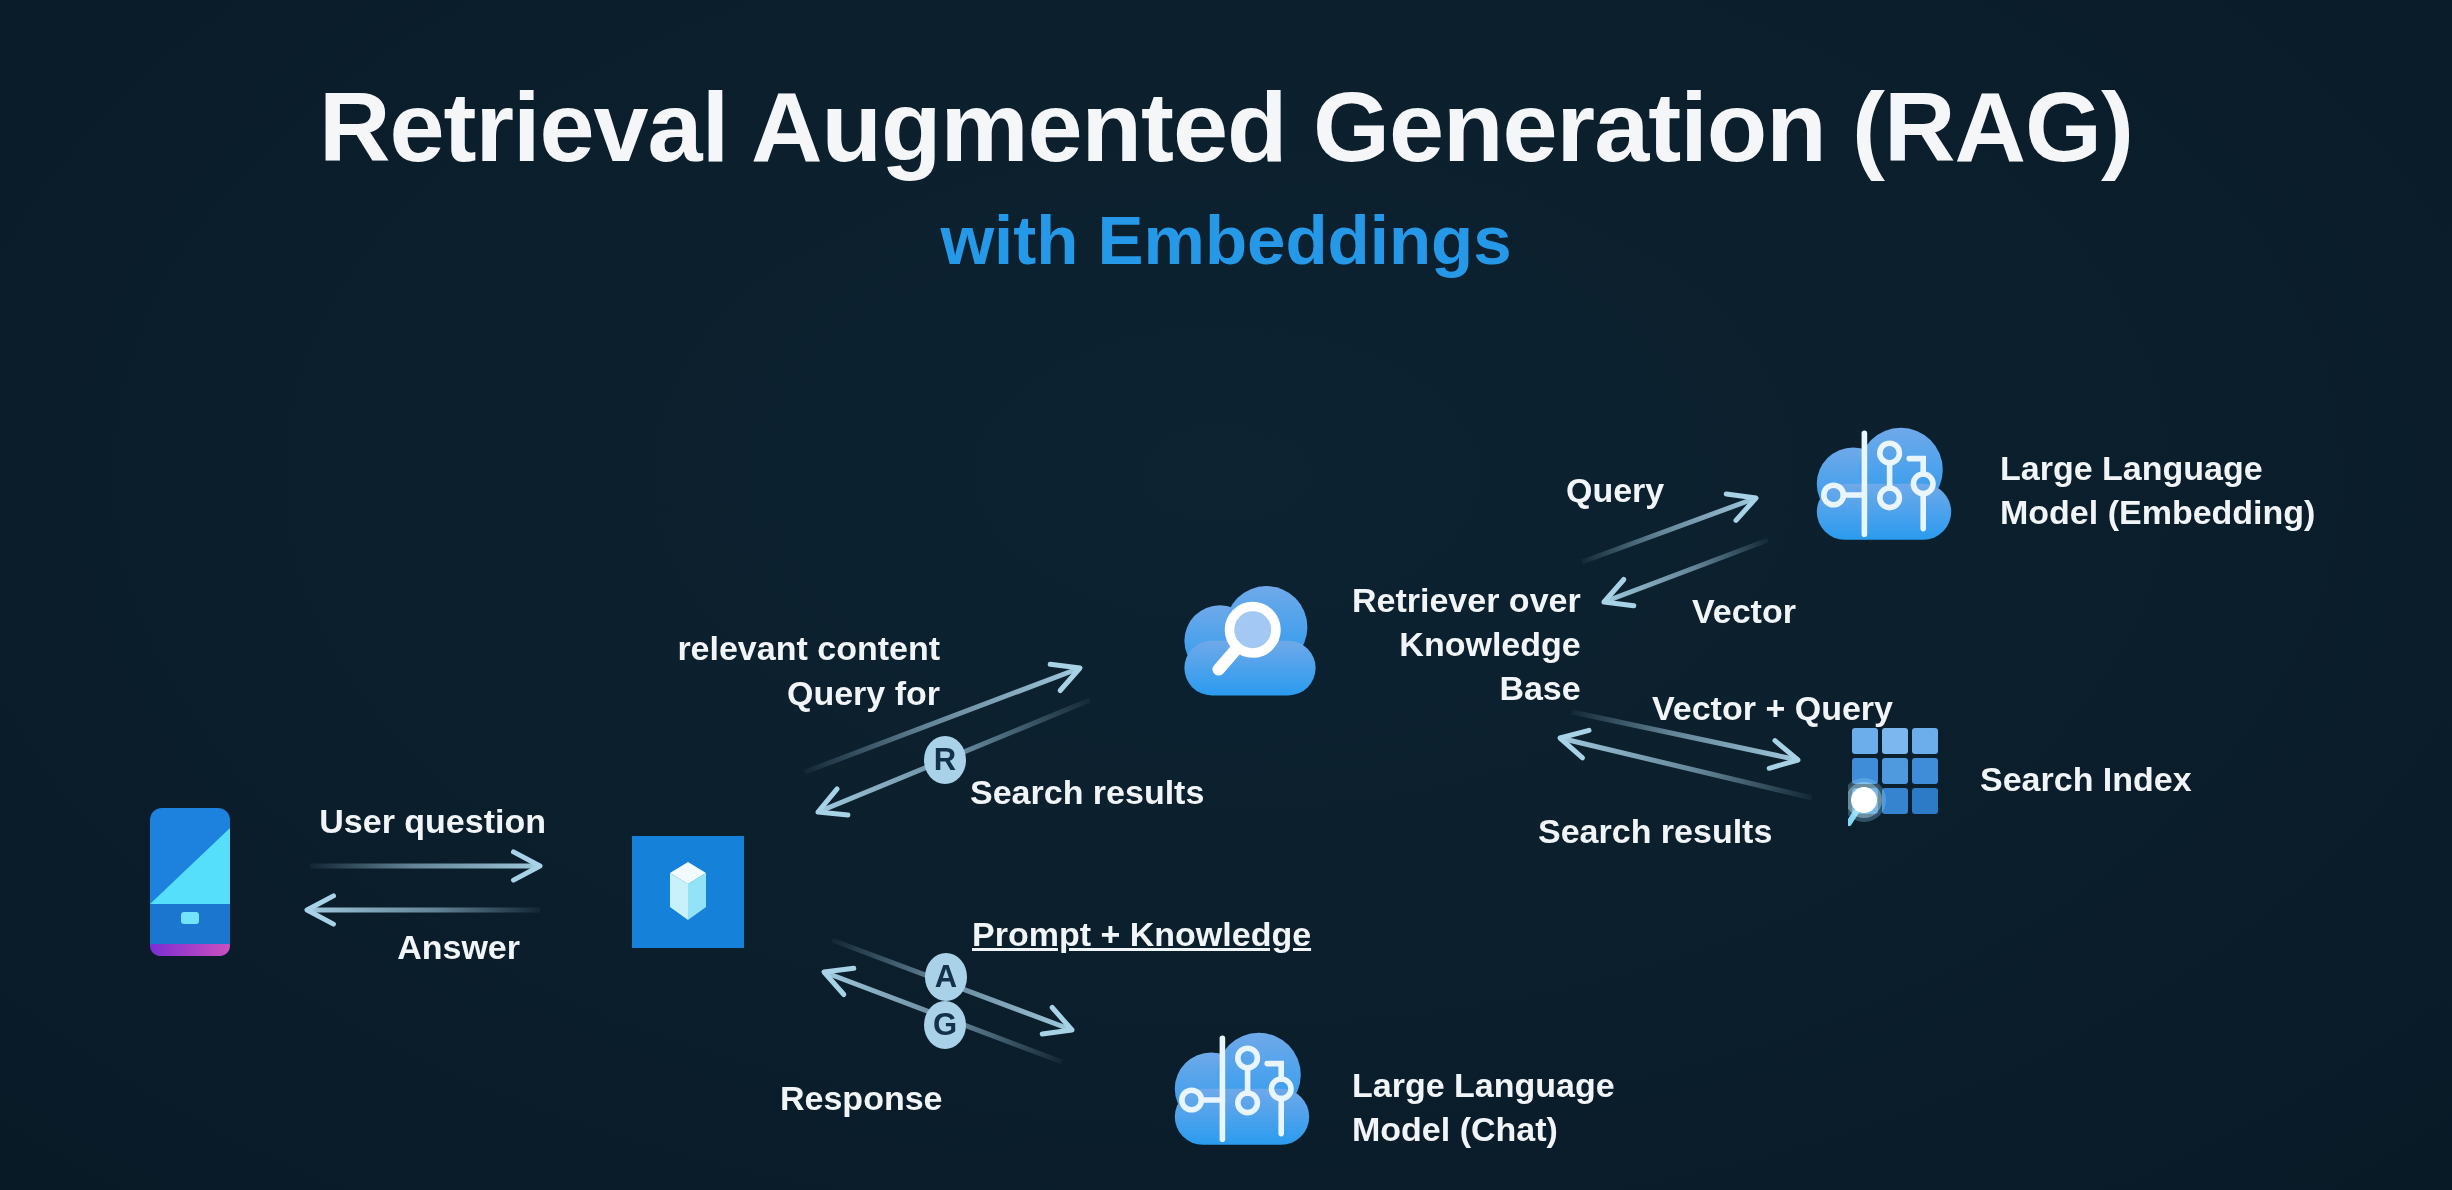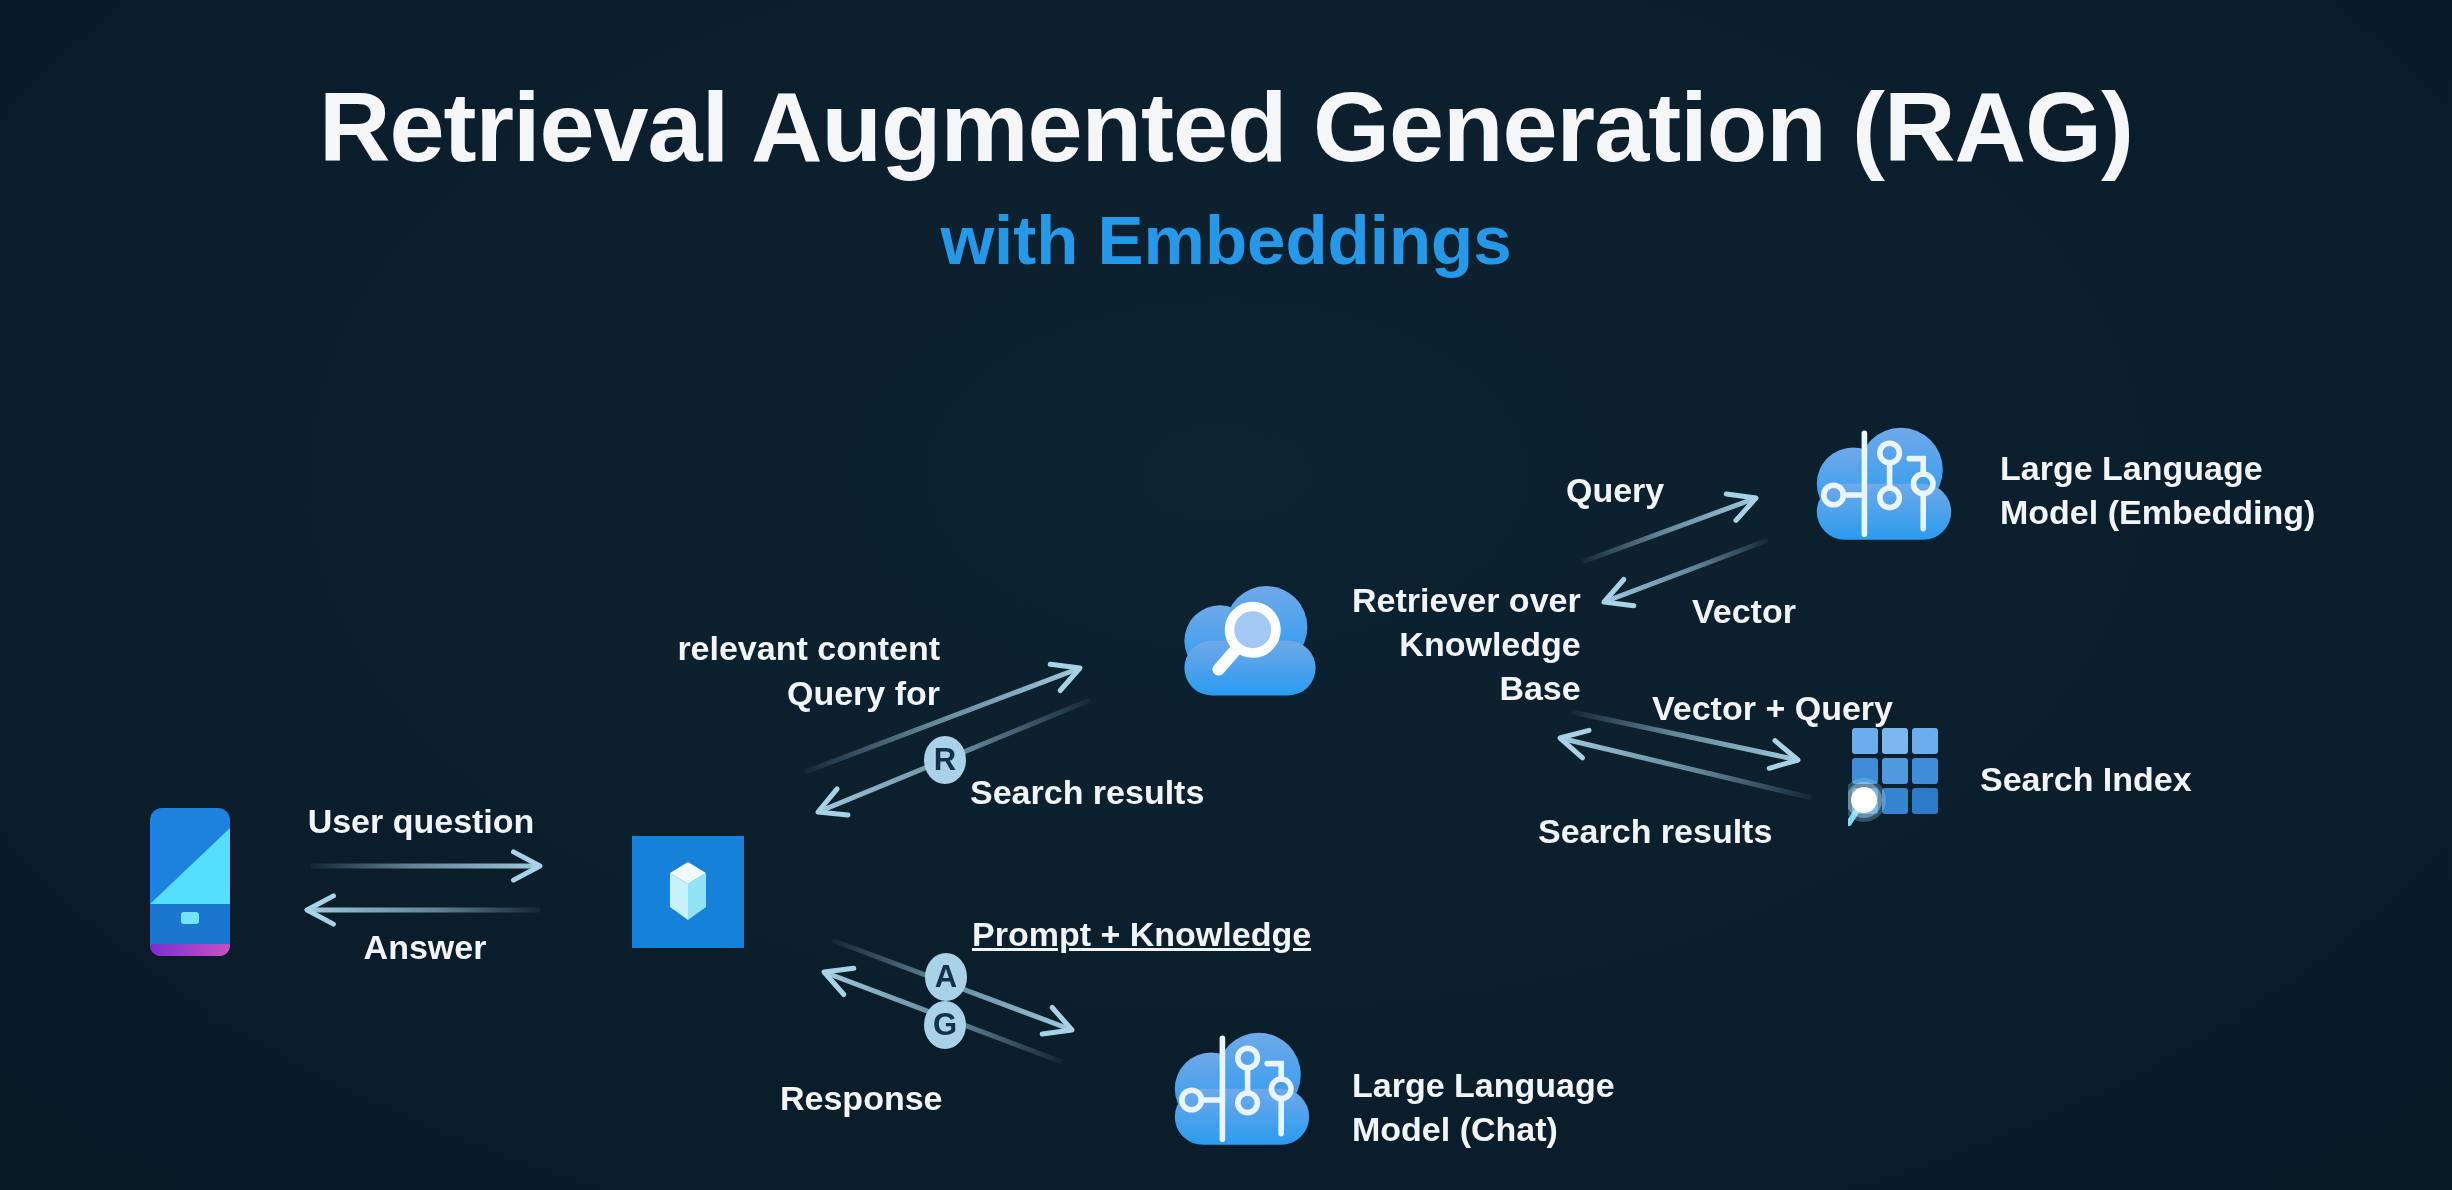--- a/index.html
+++ b/index.html
@@ -19,21 +19,21 @@
   }
   .title-sub {
     position: absolute; left: 0; top: 201px; width: 100%;
     text-align: center; font-size: 69px; font-weight: 700;
     color: #2598e8;
   }
   .lbl {
     position: absolute; font-size: 34px; font-weight: 700;
     color: #f2f5f7; line-height: 44px; white-space: nowrap;
   }
-  .lbl.center { text-align: center; }
+  .lbl.center { text-align: right; }
   .lbl.right { text-align: right; }
   .icon { position: absolute; }
   .icon svg { display: block; width: 100%; height: 100%; }
   svg.arrows { position: absolute; left: 0; top: 0; }
   .badge {
     position: absolute; width: 42px; height: 48px;
     background: #a9d2e8; border-radius: 50%;
     display: flex; align-items: center; justify-content: center;
     font-size: 31px; font-weight: 700; color: #13324a;
   }

